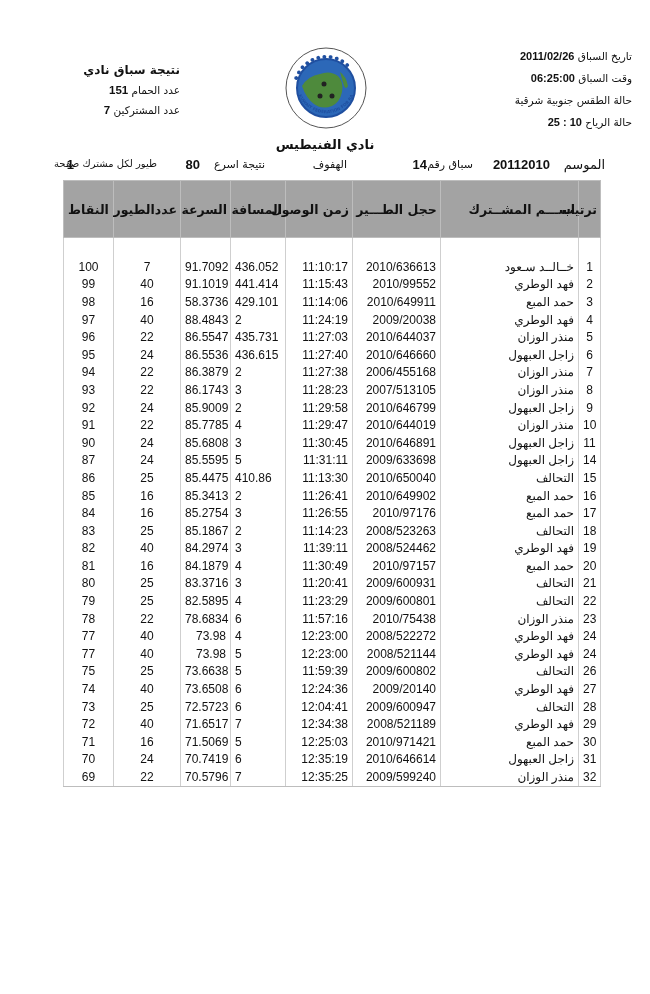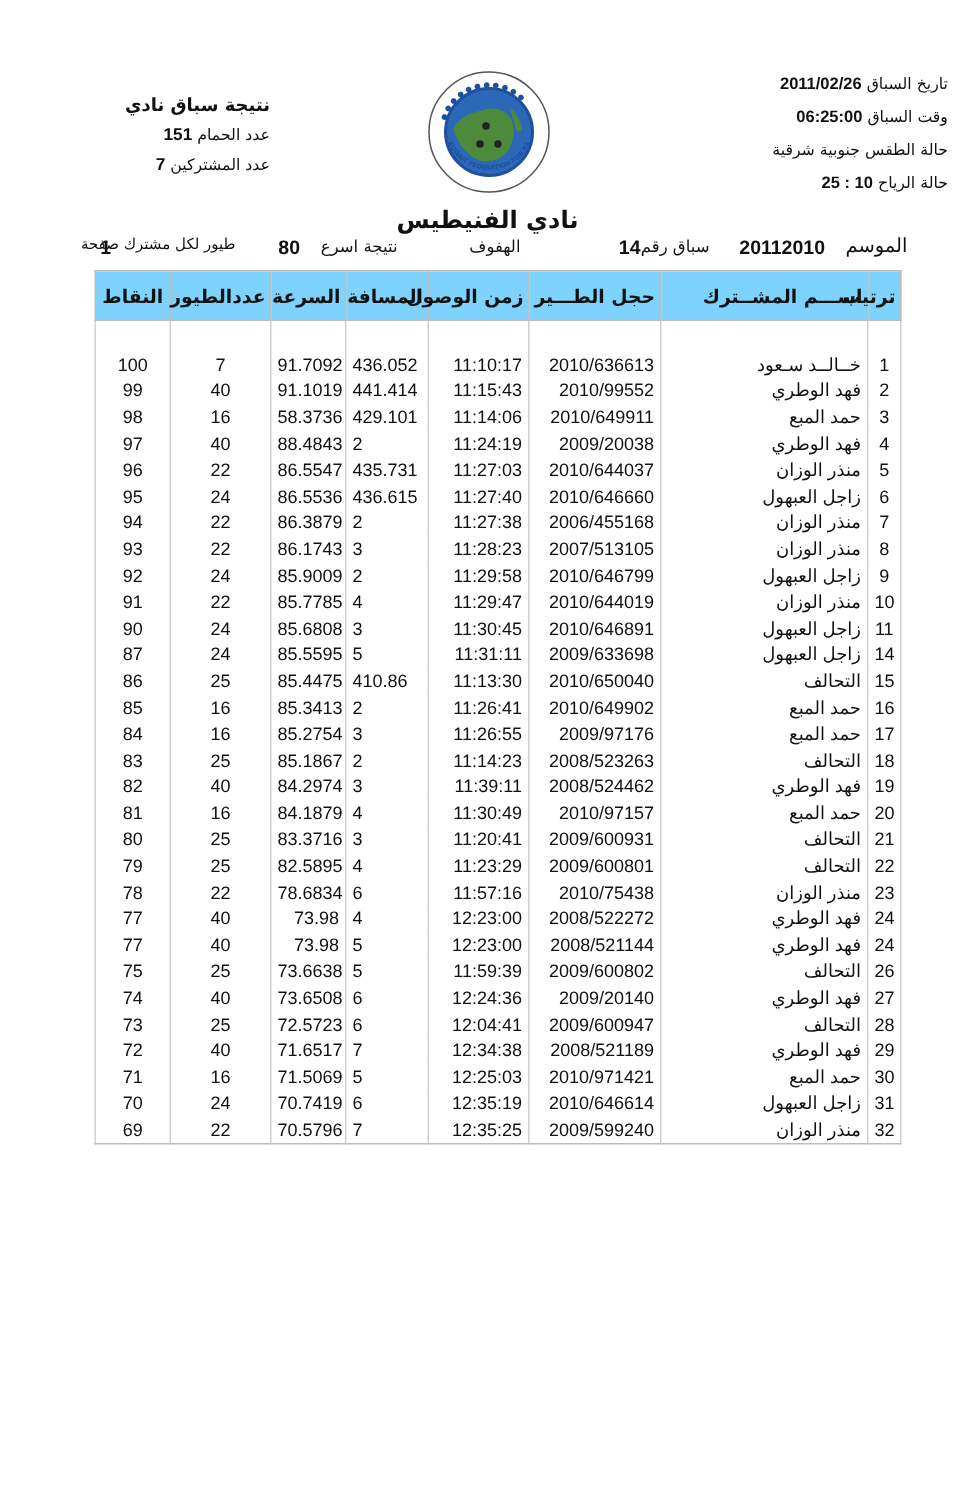--- a/index.html
+++ b/index.html
@@ -5,27 +5,27 @@
   html, body { margin:0; padding:0; background:#ffffff; }
   body { width:650px; height:994px; position:relative; overflow:hidden;
          font-family:"DejaVu Sans", "Liberation Sans", sans-serif; color:#111; }
   .abs { position:absolute; }
   .hdr-right { right:18px; top:45px; width:190px; text-align:right; direction:rtl; font-size:10.5px; line-height:22px; }
   .hdr-right .line .val { font-family:"Liberation Sans", sans-serif; font-weight:bold; font-size:11px; }
   .hdr-left { left:80px; top:60px; width:100px; text-align:right; direction:rtl; font-size:10.5px; line-height:20px; }
   .hdr-left .title { font-weight:bold; font-size:12px; }
   .hdr-left .val { font-family:"Liberation Sans", sans-serif; font-weight:bold; font-size:11.5px; }
   .logo { left:284px; top:46px; width:84px; height:84px; }
-  .club { left:250px; top:137px; width:150px; text-align:center; font-weight:bold; font-size:16px; direction:rtl; }
+  .club { left:250px; top:137px; width:150px; text-align:center; font-weight:bold; font-size:13px; direction:rtl; }
   .meta { left:60px; top:157px; width:545px; height:20px; font-size:11px; }
   .meta span { position:absolute; top:0; white-space:nowrap; }
   .meta .num { font-family:"Liberation Sans", sans-serif; font-weight:bold; font-size:13px; top:0; }
   .meta .lbl-big { font-weight:normal; font-size:13px; }
   table.results { position:absolute; left:63px; top:180px; width:537px; border-collapse:collapse; table-layout:fixed; }
-  table.results th { background:#7dd3fc; border:1px solid #bdbdbd; height:24px; font-weight:bold; font-size:12.5px; padding:4px 3px; white-space:nowrap; direction:rtl; }
+  table.results th { background:#a3a3a3; border:1px solid #bdbdbd; height:24px; font-weight:bold; font-size:12.5px; padding:16px 3px; white-space:nowrap; direction:rtl; }
   table.results td { height:17.6px; padding:0 4px; font-family:"Liberation Sans", sans-serif; font-size:12px; border-left:1px solid #cfcfcf; border-right:1px solid #cfcfcf; white-space:nowrap; }
   table.results tr.first td { padding-top:20px; }
   table.results tbody tr:last-child td { border-bottom:1px solid #bdbdbd; }
   td.c-pts, td.c-birds, td.c-dist, td.c-rank { text-align:center; }
   td.c-speed, td.c-time, td.c-ring { text-align:right; }
   td.c-name { text-align:right; direction:rtl; font-family:"DejaVu Sans", sans-serif; font-size:10px; }
   td.c-dist { text-align:left; padding-left:6px; }
 </style>
 </head>
 <body>
@@ -254,21 +254,21 @@
         <td class="c-ring">2010/649902</td>
         <td class="c-name">حمد المبع</td>
         <td class="c-rank">16</td>
       </tr>
       <tr>
         <td class="c-pts">84</td>
         <td class="c-birds">16</td>
         <td class="c-speed">85.2754</td>
         <td class="c-dist">3</td>
         <td class="c-time">11:26:55</td>
-        <td class="c-ring">2009/97176</td>
+        <td class="c-ring">2010/97176</td>
         <td class="c-name">حمد المبع</td>
         <td class="c-rank">17</td>
       </tr>
       <tr>
         <td class="c-pts">83</td>
         <td class="c-birds">25</td>
         <td class="c-speed">85.1867</td>
         <td class="c-dist">2</td>
         <td class="c-time">11:14:23</td>
         <td class="c-ring">2008/523263</td>

